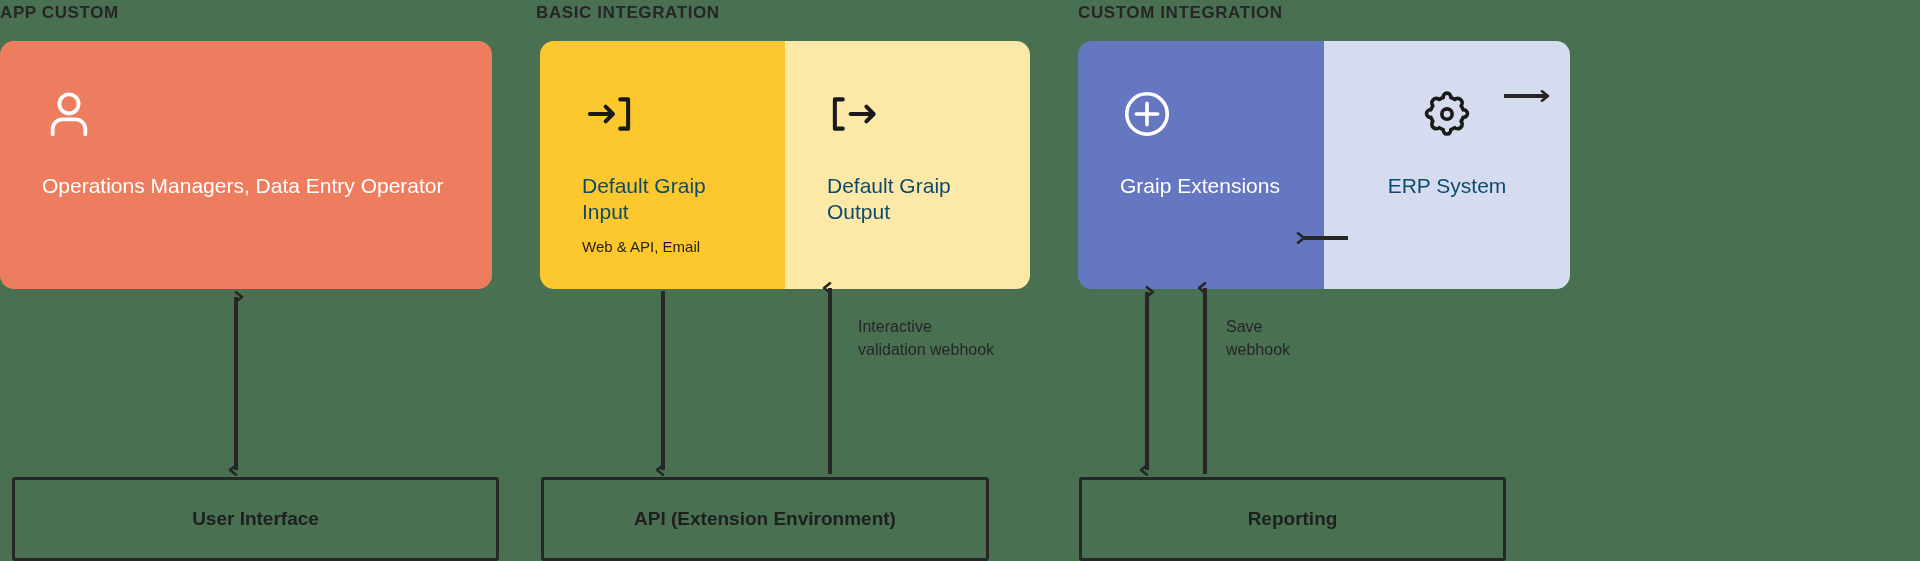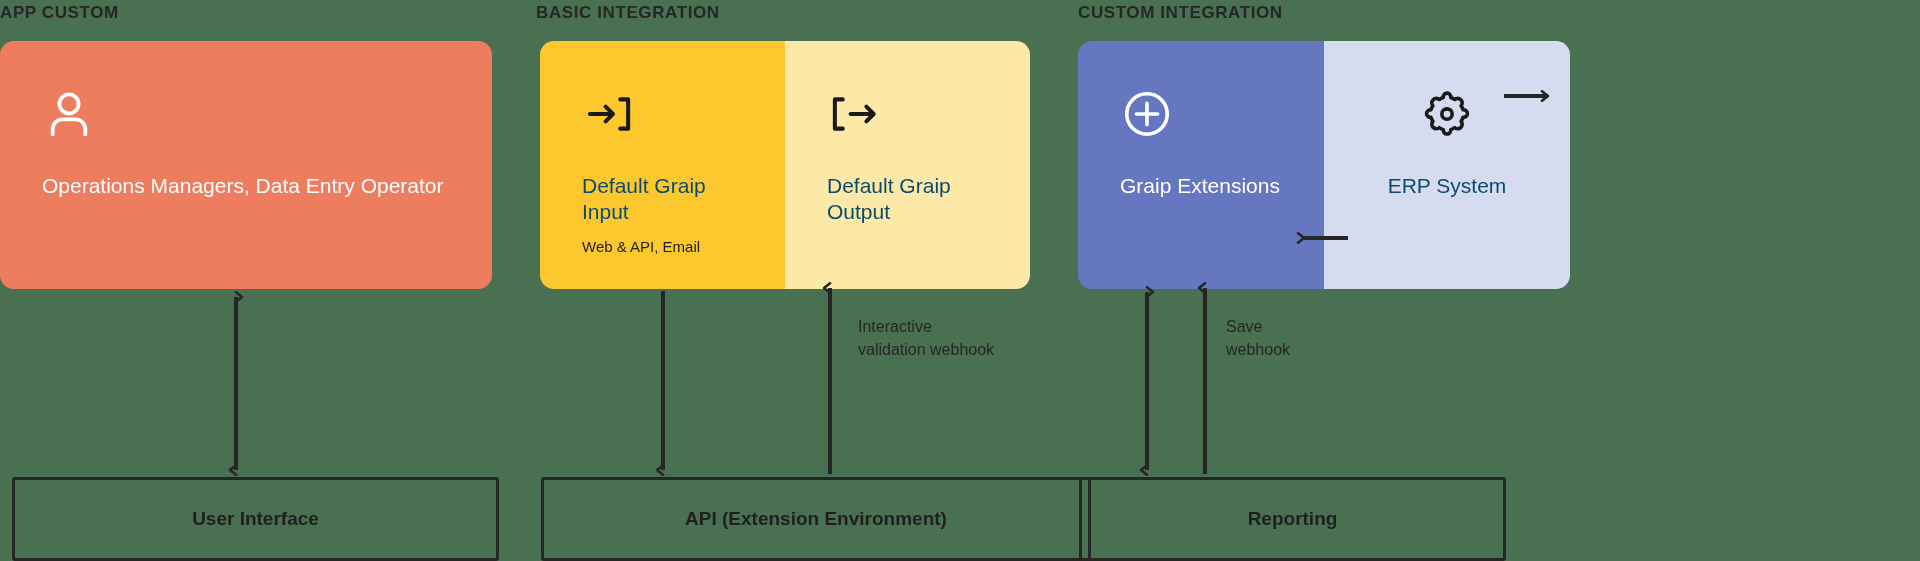--- a/index.html
+++ b/index.html
@@ -101,21 +101,21 @@
     border-radius: 3px;
     display: flex;
     align-items: center;
     justify-content: center;
     color: #1f1f1f;
     font-size: 19px;
     font-weight: 700;
     box-sizing: border-box;
   }
   #bar-ui        { left: 2px;    top: 477px; width: 487px;  height: 84px; margin-left: 10px; }
-  #bar-api       { left: 541px;  top: 477px; width: 550px;  height: 84px; }
+  #bar-api       { left: 541px;  top: 477px; width: 448px;  height: 84px; }
   #bar-reporting { left: 1079px; top: 477px; width: 427px;  height: 84px; }
 
   
   #connectors {
     position: absolute;
     left: 0; top: 0;
     width: 1920px;
     height: 561px;
     pointer-events: none;
   }

